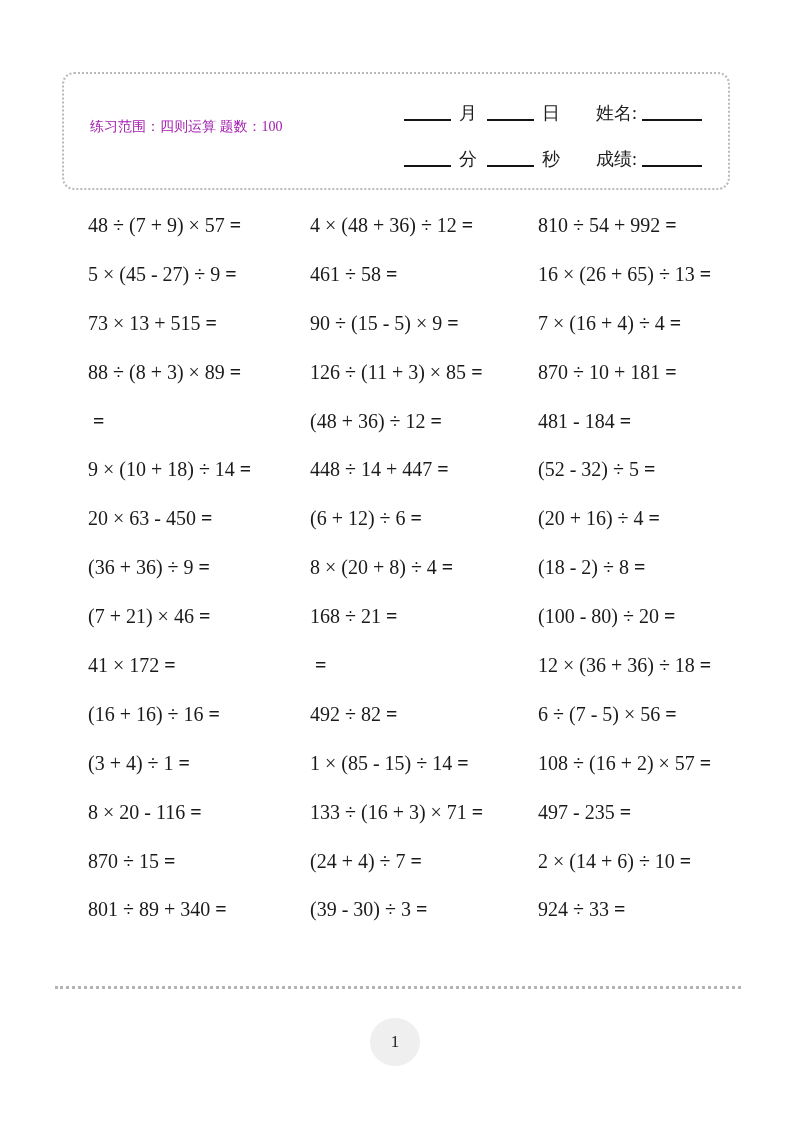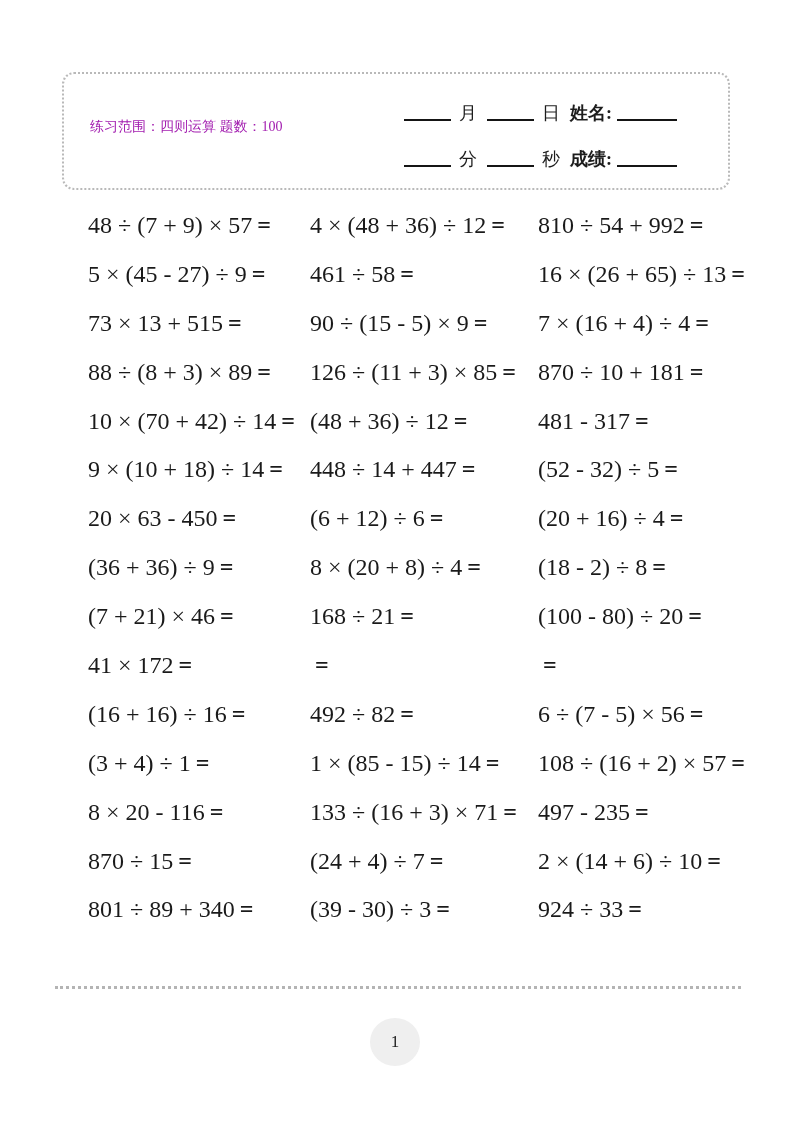--- a/index.html
+++ b/index.html
@@ -50,38 +50,38 @@
   .fill-row.row2 { top: 72px; }
   .blank {
     display: inline-block;
     width: 47px;
     border-bottom: 2px solid #151515;
     height: 0;
     margin-bottom: 3px;
   }
   .blank.long { width: 60px; }
   .unit { margin: 0 10px 0 8px; line-height: 22px; }
-  .fieldlabel { margin-right: 5px; line-height: 22px; font-weight: bold; }
+  .fieldlabel { margin-left: 26px; margin-right: 5px; line-height: 22px; }
 
   
   .problems {
     position: absolute;
     left: 88px;
     top: 201px;
     display: flex;
   }
   .pcol { display: flex; flex-direction: column; }
   .pcol-1 { width: 222px; }
   .pcol-2 { width: 228px; text-align: center; }
   .pcol-3 { width: 197px; }
   .problem {
     height: 48.9px;
     display: flex;
     align-items: center;
-    font-size: 24px;
+    font-size: 20px;
     color: #1a1a1a;
     white-space: nowrap;
   }
   .problem .eq {
     font-weight: bold;
     margin-left: 5px;
   }
 
   
   .footer-line {
@@ -146,21 +146,20 @@
         </div>
         <div class="problem">
           <span>73 × 13 + 515</span>
           <span class="eq">=</span>
         </div>
         <div class="problem">
           <span>88 ÷ (8 + 3) × 89</span>
           <span class="eq">=</span>
         </div>
         <div class="problem">
-          <span>10 × (70 + 42) ÷ 14</span>
           <span class="eq">=</span>
         </div>
         <div class="problem">
           <span>9 × (10 + 18) ÷ 14</span>
           <span class="eq">=</span>
         </div>
         <div class="problem">
           <span>20 × 63 - 450</span>
           <span class="eq">=</span>
         </div>
@@ -269,40 +268,41 @@
         </div>
         <div class="problem">
           <span>7 × (16 + 4) ÷ 4</span>
           <span class="eq">=</span>
         </div>
         <div class="problem">
           <span>870 ÷ 10 + 181</span>
           <span class="eq">=</span>
         </div>
         <div class="problem">
-          <span>481 - 317</span>
+          <span>481 - 184</span>
           <span class="eq">=</span>
         </div>
         <div class="problem">
           <span>(52 - 32) ÷ 5</span>
           <span class="eq">=</span>
         </div>
         <div class="problem">
           <span>(20 + 16) ÷ 4</span>
           <span class="eq">=</span>
         </div>
         <div class="problem">
           <span>(18 - 2) ÷ 8</span>
           <span class="eq">=</span>
         </div>
         <div class="problem">
           <span>(100 - 80) ÷ 20</span>
           <span class="eq">=</span>
         </div>
         <div class="problem">
+          <span>12 × (36 + 36) ÷ 18</span>
           <span class="eq">=</span>
         </div>
         <div class="problem">
           <span>6 ÷ (7 - 5) × 56</span>
           <span class="eq">=</span>
         </div>
         <div class="problem">
           <span>108 ÷ (16 + 2) × 57</span>
           <span class="eq">=</span>
         </div>

